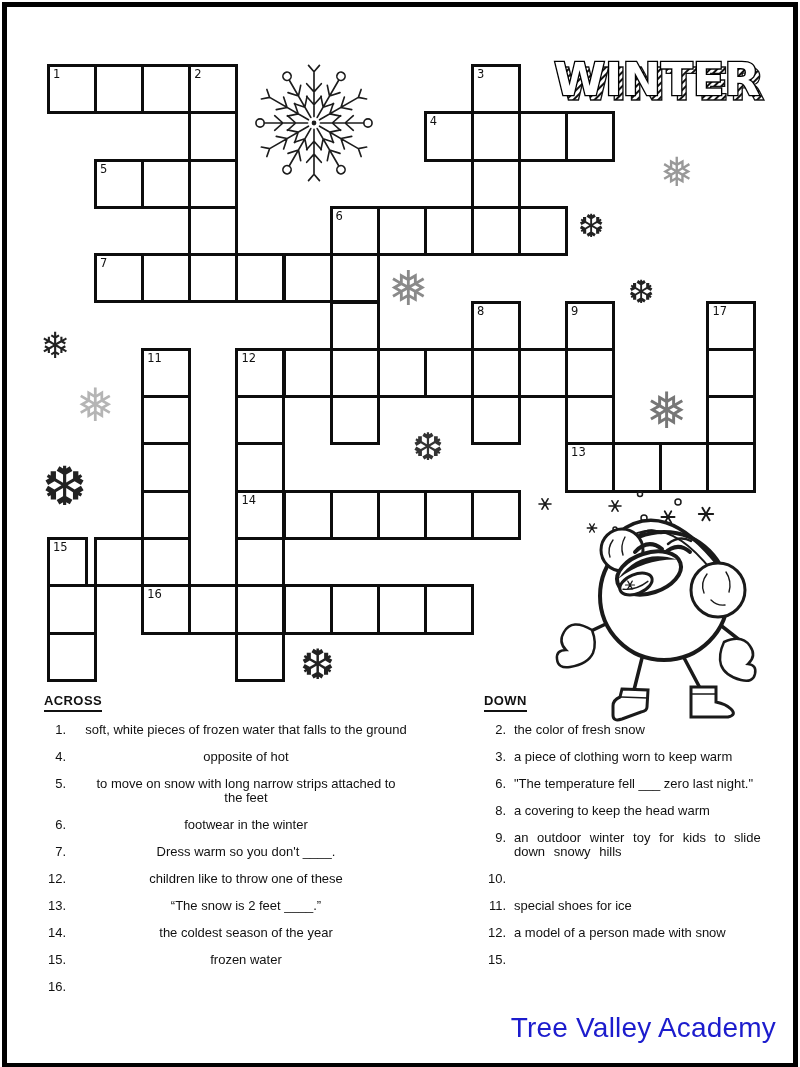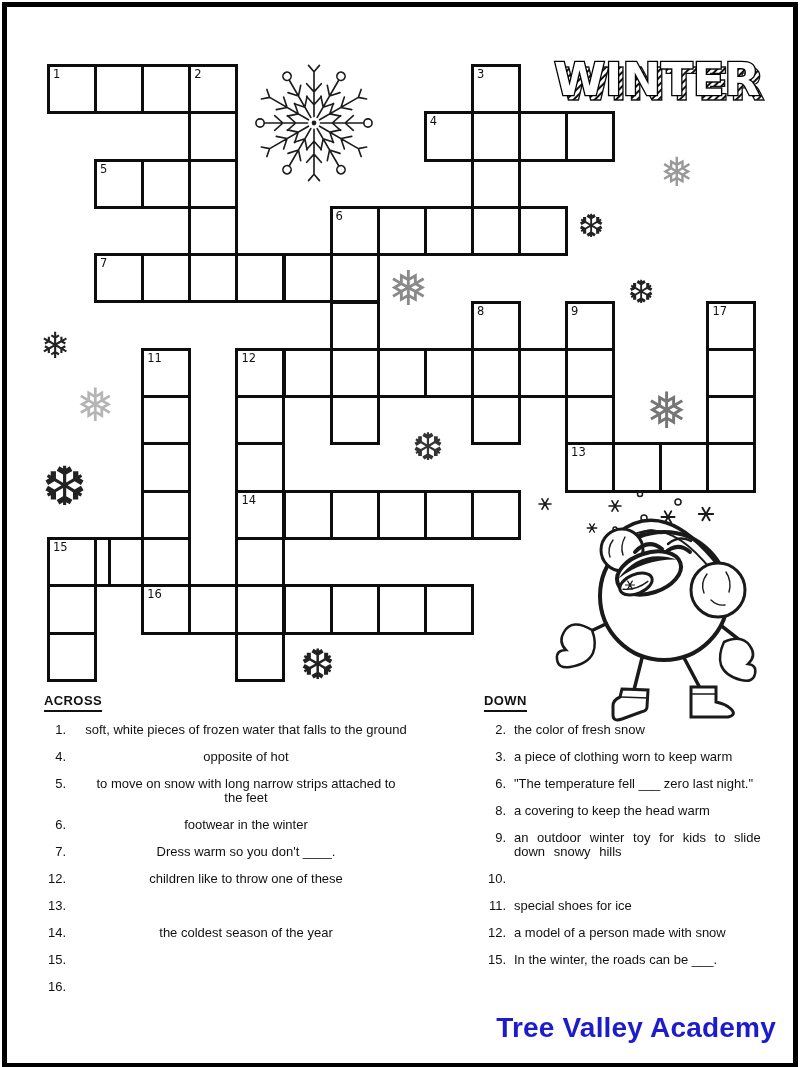--- a/index.html
+++ b/index.html
@@ -40,21 +40,21 @@
   }
   .clue { display:flex; margin-bottom:12.5px; }
   .clue .num { flex:0 0 24px; width:24px; text-align:right; }
   .clue .txt { margin-left:8px; white-space:pre-line; }
   .col-across .txt { width:344px;text-align:center; }
   .col-down  .txt { width:252px; }
   .clue.spread .txt { word-spacing:5px; }
   
   .footer {
     position:absolute; right:24px; top:1012px;
-    font-size:28px; font-weight:bold; letter-spacing:.2px;
+    font-size:28px; font-weight:normal; letter-spacing:.2px;
   }
 </style>
 </head>
 <body style="color: rgb(17, 17, 17);">
 
 <div class="frame"></div>
 
 <div id="flakes">
     <span class="flake" style="left: 660px; top: 152px; font-size: 40px; color: rgb(153, 153, 153);">❅</span>
     <span class="flake" style="left: 578px; top: 210px; font-size: 32px; color: rgb(34, 34, 34);">❆</span>
@@ -192,21 +192,21 @@
     <div class="cell" style="left: 188.4px; top: 473px; width: 50.1px; height: 50.3px;"></div>
     <div class="cell" style="left: 188.4px; top: 520.3px; width: 50.1px; height: 50.3px;"></div>
     <div class="cell" style="left: 188.4px; top: 567.6px; width: 50.1px; height: 50.3px;"></div>
     <div class="cell" style="left: 565.2px; top: 378.4px; width: 50.1px; height: 50.3px;"></div>
     <div class="cell" style="left: 612.3px; top: 378.4px; width: 50.1px; height: 50.3px;"></div>
     <div class="cell" style="left: 235.5px; top: 425.7px; width: 50.1px; height: 50.3px;"></div>
     <div class="cell" style="left: 282.6px; top: 425.7px; width: 50.1px; height: 50.3px;"></div>
     <div class="cell" style="left: 329.7px; top: 425.7px; width: 50.1px; height: 50.3px;"></div>
     <div class="cell" style="left: 376.8px; top: 425.7px; width: 50.1px; height: 50.3px;"></div>
     <div class="cell" style="left: 423.9px; top: 425.7px; width: 50.1px; height: 50.3px;"></div>
-    <div class="cell" style="left: 0px; top: 473px; width: 64px; height: 50.3px;">
+    <div class="cell" style="left: 0px; top: 473px; width: 41px; height: 50.3px;">
       <span class="n">15</span>
     </div>
     <div class="cell" style="left: 47.1px; top: 473px; width: 50.1px; height: 50.3px;"></div>
     <div class="cell" style="left: 0px; top: 520.3px; width: 50.1px; height: 50.3px;"></div>
     <div class="cell" style="left: 0px; top: 567.6px; width: 50.1px; height: 50.3px;"></div>
     <div class="cell" style="left: 141.3px; top: 520.3px; width: 50.1px; height: 50.3px;"></div>
     <div class="cell" style="left: 235.5px; top: 520.3px; width: 50.1px; height: 50.3px;"></div>
     <div class="cell" style="left: 282.6px; top: 520.3px; width: 50.1px; height: 50.3px;"></div>
     <div class="cell" style="left: 329.7px; top: 520.3px; width: 50.1px; height: 50.3px;"></div>
     <div class="cell" style="left: 376.8px; top: 520.3px; width: 50.1px; height: 50.3px;"></div>
@@ -295,27 +295,29 @@
       <div class="clue">
         <span class="num">7.</span>
         <span class="txt">Dress warm so you don't ____.</span>
       </div>
       <div class="clue">
         <span class="num">12.</span>
         <span class="txt">children like to throw one of these</span>
       </div>
       <div class="clue">
         <span class="num">13.</span>
+        <span class="txt">“The snow is 2 feet ____.”</span>
       </div>
       <div class="clue">
         <span class="num">14.</span>
         <span class="txt">the coldest season of the year</span>
       </div>
       <div class="clue">
         <span class="num">15.</span>
+        <span class="txt">frozen water</span>
       </div>
       <div class="clue">
         <span class="num">16.</span>
       </div>
     </div>
 </div>
 
 <div class="clue-col col-down">
   <div class="clue-header">DOWN</div>
   <div id="down-list">
@@ -346,18 +348,17 @@
       <div class="clue">
         <span class="num">11.</span>
         <span class="txt">special shoes for ice</span>
       </div>
       <div class="clue">
         <span class="num">12.</span>
         <span class="txt">a model of a person made with snow</span>
       </div>
       <div class="clue">
         <span class="num">15.</span>
-        <span class="txt">In the winter, the roads can be ___.</span>
       </div>
     </div>
 </div>
 
 <div class="footer" style="color: rgb(28, 28, 205);">Tree Valley Academy</div>
 
 </body></html>

